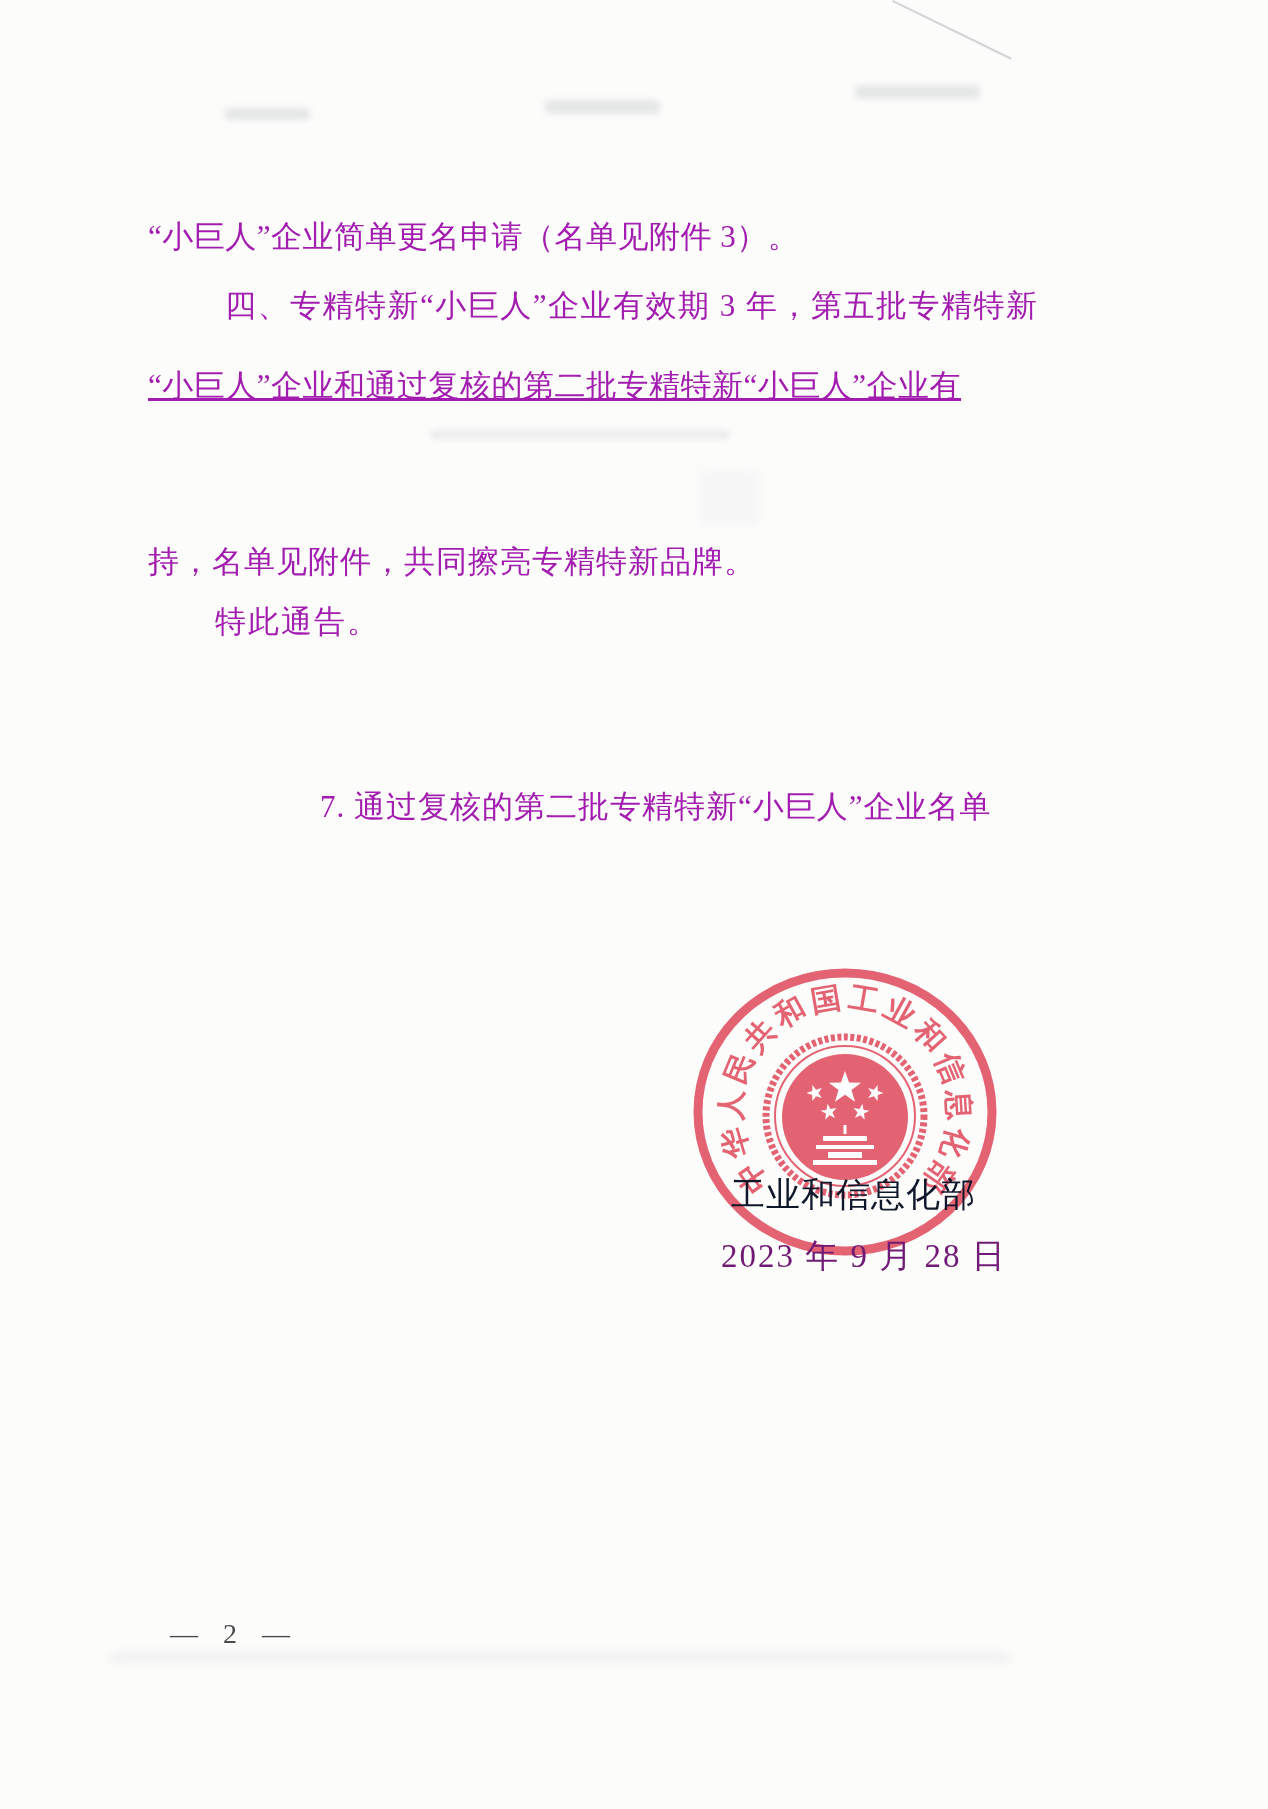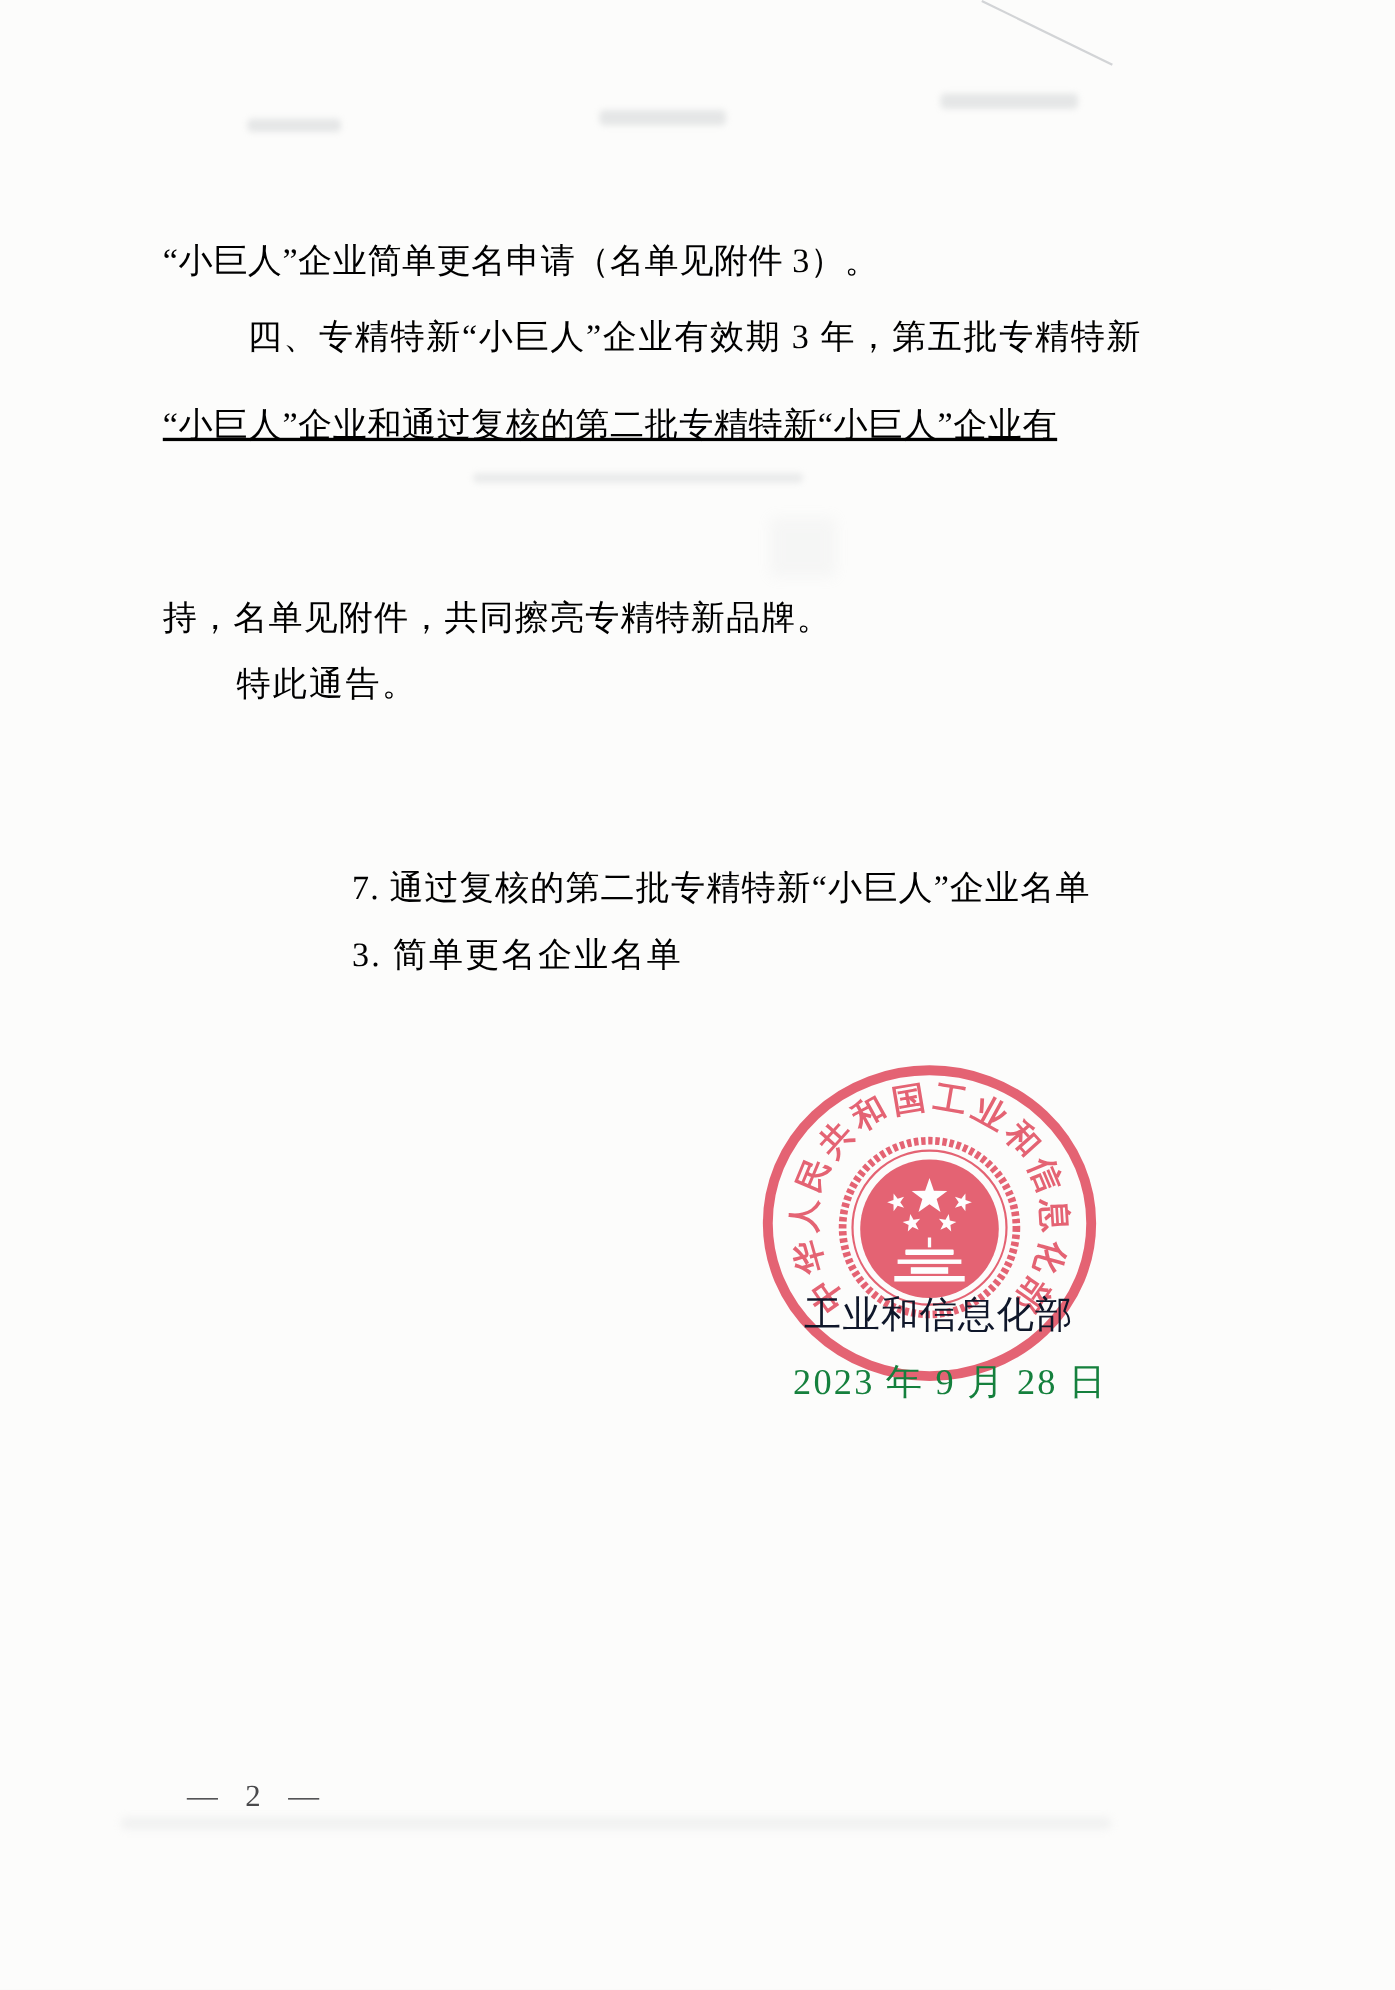--- a/index.html
+++ b/index.html
@@ -13,21 +13,21 @@
     font-family:"Liberation Serif","DejaVu Serif",serif;
     color:#3a3a3c;
   }
   
   .doc-line{
     position:absolute;
     white-space:nowrap;
     font-size:31px;
     line-height:38px;
     letter-spacing:0.5px;
-    color:#000000;
+    color:#a21caf;
   }
   .l1{left:148px;top:218px;}
   .l2{left:225px;top:287px;letter-spacing:1.5px;}
   .l3{left:148px;top:367px;letter-spacing:0.5px;text-decoration:underline;}
   .l4{left:148px;top:411px;letter-spacing:1px;}
   .l5{left:225px;top:473px;letter-spacing:1.5px;}
   .l6{left:148px;top:543px;letter-spacing:1px;}
   .l7{left:215px;top:603px;letter-spacing:2px;}
   .att1{left:225px;top:726px;letter-spacing:1px;}
   .att2{left:320px;top:788px;letter-spacing:1px;}
@@ -47,21 +47,21 @@
     letter-spacing:1px;
     color:#0f172a;
     white-space:nowrap;
     z-index:5;
   }
   .sign-date{
     position:absolute;
     left:721px;top:1234px;
     font-size:33px;
     letter-spacing:2px;
-    color:#15803d;
+    color:#701a75;
     white-space:nowrap;
     z-index:5;
   }
   
   .page-num{
     position:absolute;
     left:170px;top:1618px;
     font-size:28px;
     word-spacing:18px;
     color:#4a4a4c;
@@ -95,21 +95,20 @@
   <div class="artifact blob b5"></div>
   <div class="artifact blob b6"></div>
 
   <div class="doc-line l1">“小巨人”企业简单更名申请（名单见附件 3）。</div>
   <div class="doc-line l2">四、专精特新“小巨人”企业有效期 3 年，第五批专精特新</div>
   <div class="doc-line l3">“小巨人”企业和通过复核的第二批专精特新“小巨人”企业有</div>
   <div class="doc-line l6">持，名单见附件，共同擦亮专精特新品牌。</div>
   <div class="doc-line l7">特此通告。</div>
 
   <div class="doc-line att2">7. 通过复核的第二批专精特新“小巨人”企业名单</div>
-  <div class="doc-line att3">3. 简单更名企业名单</div>
 
   <div class="seal">
     <svg viewBox="0 0 310 292" xmlns="http://www.w3.org/2000/svg">
 
       <ellipse cx="155" cy="146" rx="147" ry="139" fill="none" stroke="#e0495c" stroke-width="9"></ellipse>
 
       <g fill="#e0495c" font-size="30" font-weight="bold" text-anchor="middle" font-family="'Liberation Serif','DejaVu Serif',serif">
         <text x="155" y="42" transform="rotate(-125 155 146)">中</text>
         <text x="155" y="42" transform="rotate(-105.8 155 146)">华</text>
         <text x="155" y="42" transform="rotate(-86.5 155 146)">人</text>

